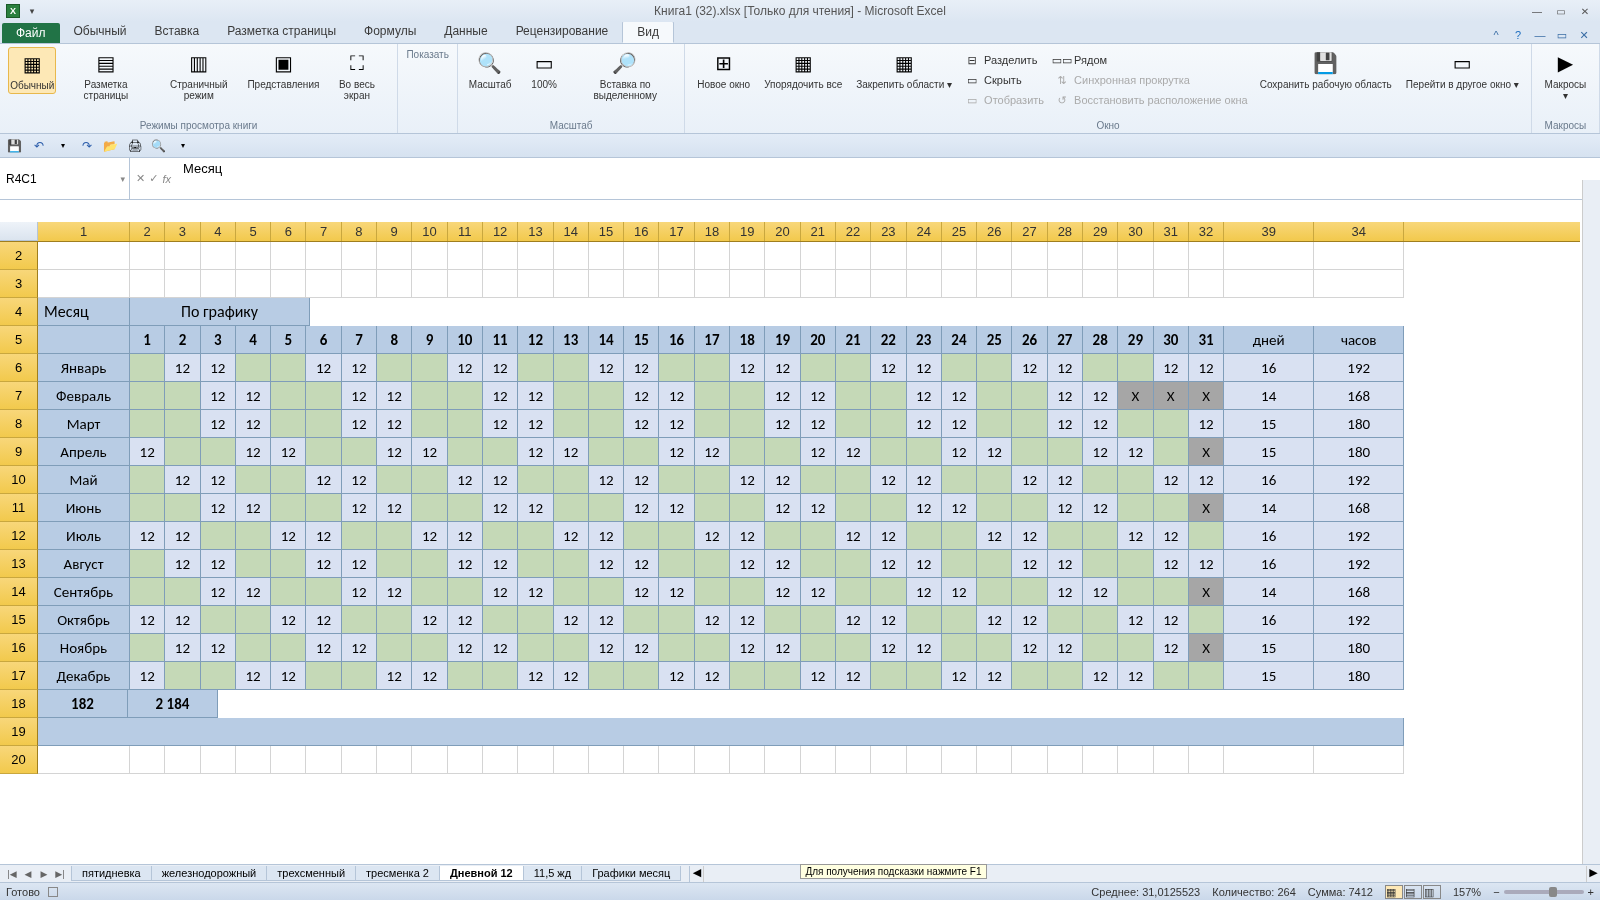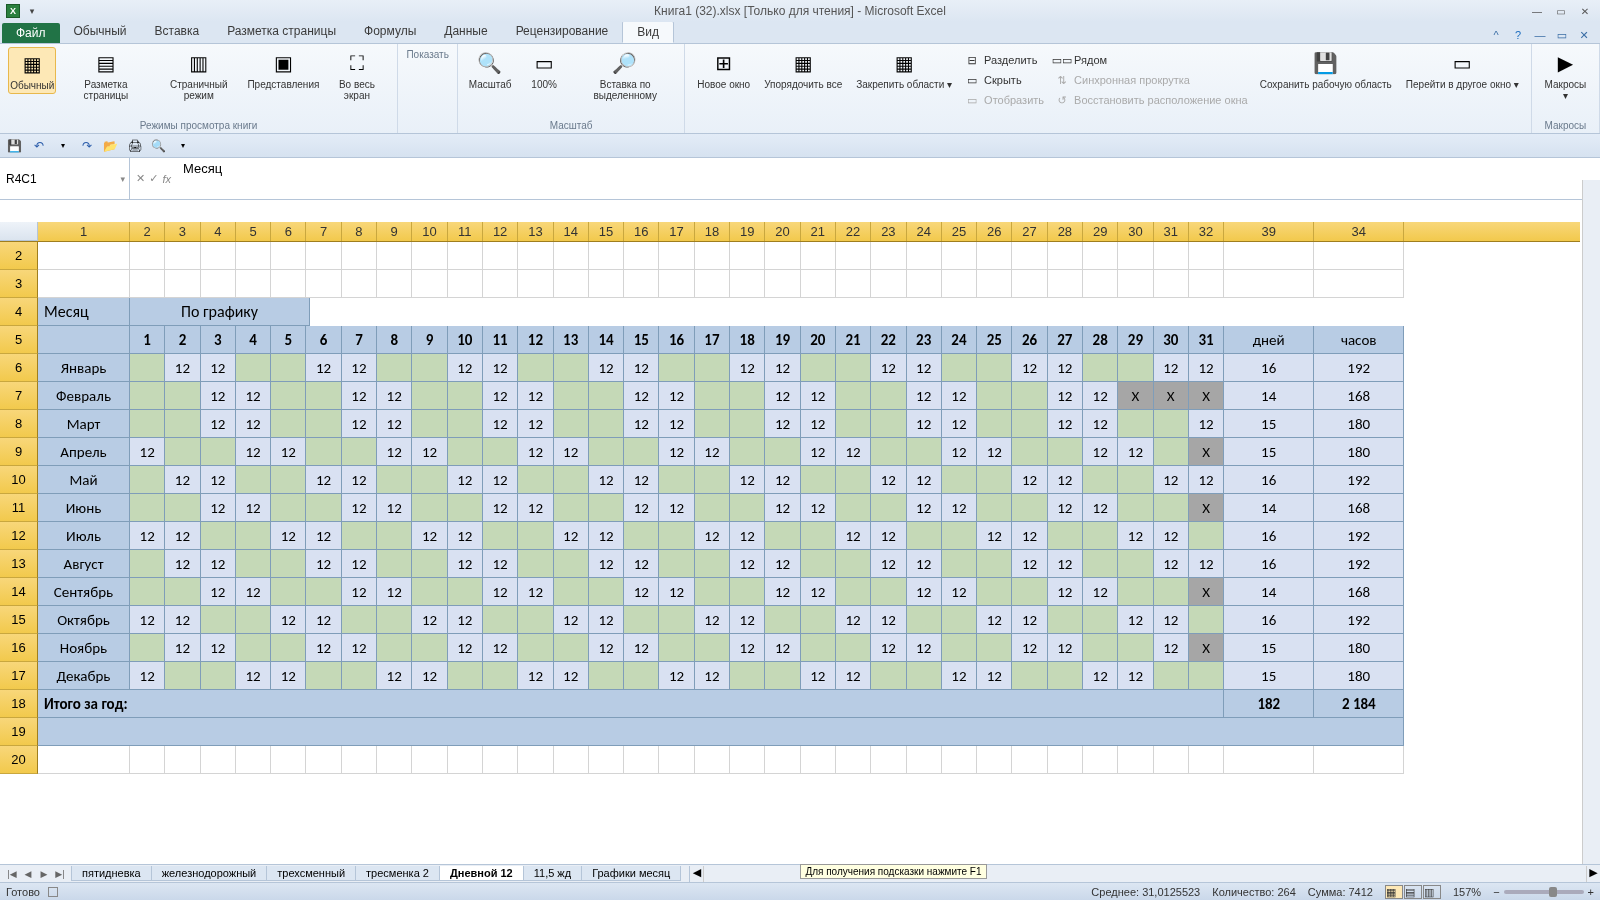--- a/index.html
+++ b/index.html
@@ -216,20 +216,21 @@
       </div>
       <div class="bigbtn">
           <div class="bigbtn-ic">💾</div>
           <div class="bigbtn-lbl">Сохранить рабочую область</div>
         </div>
       <div class="bigbtn">
           <div class="bigbtn-ic">▭</div>
           <div class="bigbtn-lbl"><span>Перейти в другое окно</span> ▾</div>
         </div>
     </div>
+    <div class="rgroup-label">Окно</div>
   </div>
   <div class="rgroup">
     <div class="rgroup-body">
       <div class="bigbtn">
           <div class="bigbtn-ic">▶</div>
           <div class="bigbtn-lbl"><span>Макросы</span> ▾</div>
         </div>
     </div>
     <div class="rgroup-label">Макросы</div>
   </div>
@@ -855,21 +856,20 @@
         <div class="cell t-empty" style="width: 35.3px;"></div>
         <div class="cell t-val" style="width: 35.3px;">12</div>
         <div class="cell t-val" style="width: 35.3px;">12</div>
         <div class="cell t-empty" style="width: 35.3px;"></div>
         <div class="cell t-empty" style="width: 35.3px;"></div>
         <div class="cell t-sum" style="width: 90px;">15</div>
         <div class="cell t-sum" style="width: 90px;">180</div>
       </div>
       <div class="row">
         <div class="rowh">18</div>
-        <div class="cell t-total lb" style="width: 1186.3px; justify-content: flex-start;">Итого за год:</div>
         <div class="cell t-total" style="width: 90px;">182</div>
         <div class="cell t-total" style="width: 90px;">2 184</div>
       </div>
       <div class="row">
         <div class="rowh">19</div>
         <div class="cell t-head" style="width: 1366.3px;"></div>
       </div>
       <div class="row">
         <div class="rowh">20</div>
         <div class="cell " style="width: 92px;"></div>

